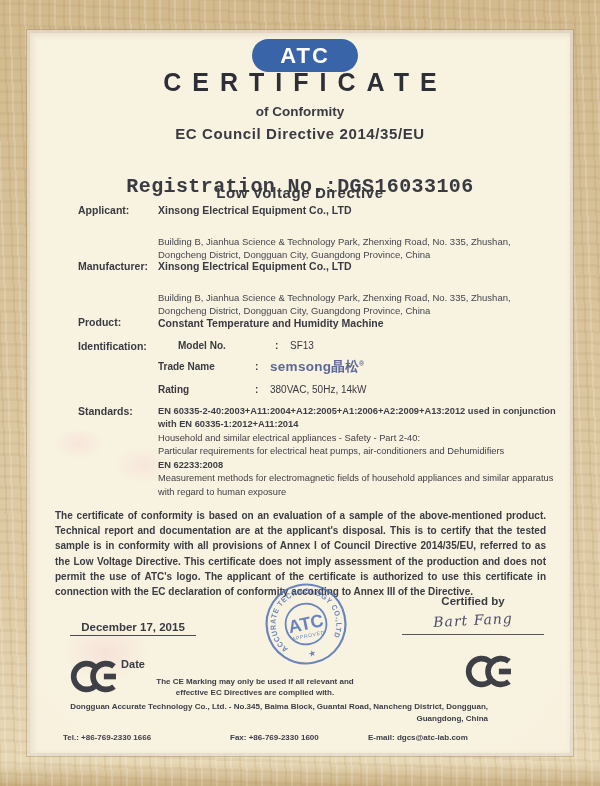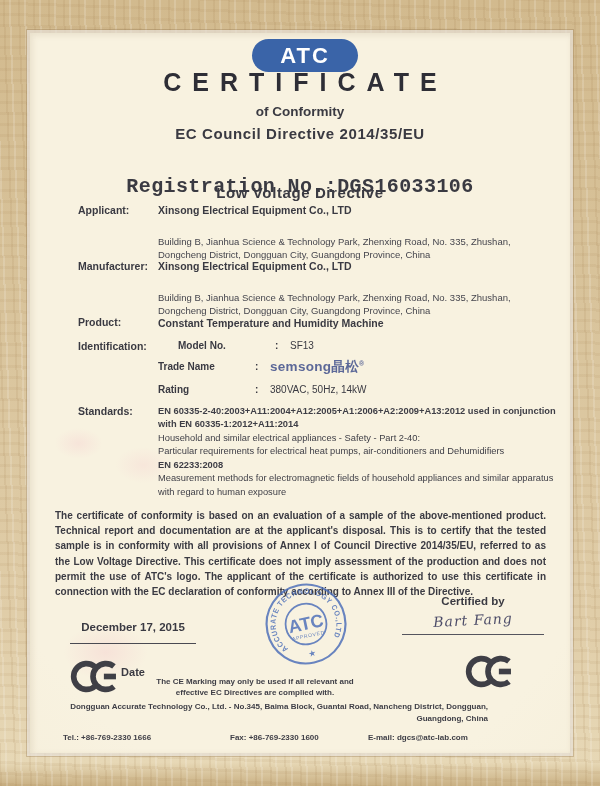--- a/index.html
+++ b/index.html
@@ -72,21 +72,21 @@
 
   .stamp{left:233px; top:548px; width:86px; height:86px; opacity:.82; transform:rotate(-12deg);}
 
   .certify{left:372px; top:562px; width:142px; text-align:center;}
   .certlbl{font-size:11.5px; font-weight:bold;}
   .signature{font-family:"DejaVu Serif", serif; font-style:italic; font-size:14px; color:#4c4c68;
     transform:rotate(-3deg); margin-top:5px; letter-spacing:1px;}
   .certline{margin-top:6px; border-bottom:1.3px solid #55555e;}
 
   .dategrp{left:40px; top:588px; width:126px; text-align:center;}
-  .dateval{font-size:11.5px; font-weight:bold; border-bottom:1.4px solid #4a4a52; padding-bottom:10px;}
+  .dateval{font-size:11.5px; font-weight:bold; border-bottom:1.4px solid #4a4a52; padding-bottom:2px;}
   .datelbl{font-size:11px; font-weight:bold; margin-top:22px;}
 
   .ce{width:50px; height:35px;}
   .ce-left{left:40px; top:626px;}
   .ce-right{left:435px; top:621px;}
   .ce path{stroke:var(--ce-gray); stroke-width:7; fill:none;}
 
   .cenote{left:118px; top:643px; width:214px; font-size:8px; font-weight:bold; text-align:center;
     line-height:1.4; color:#3e3e46;}
 

